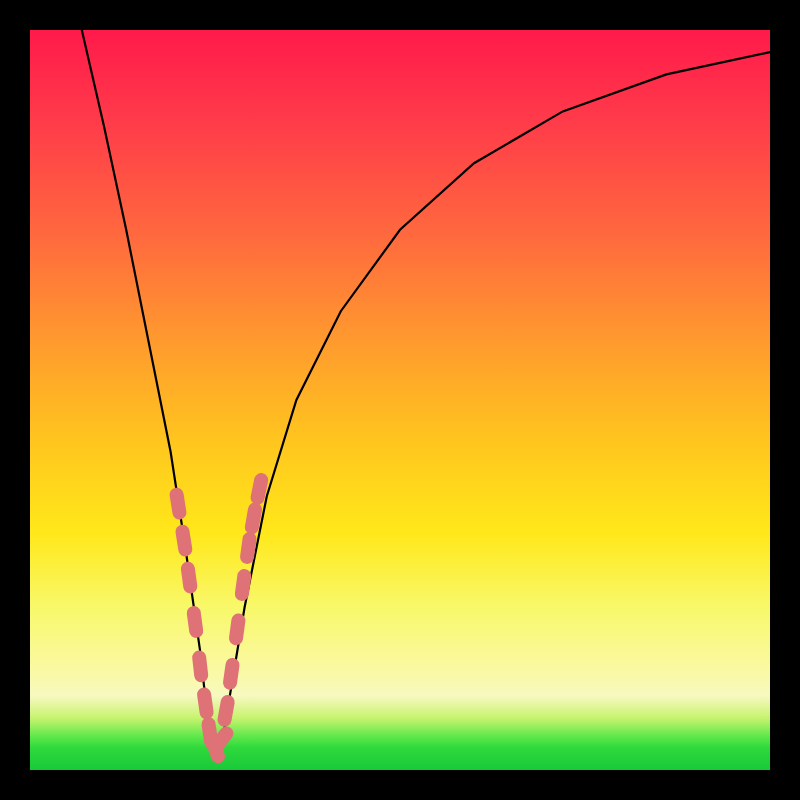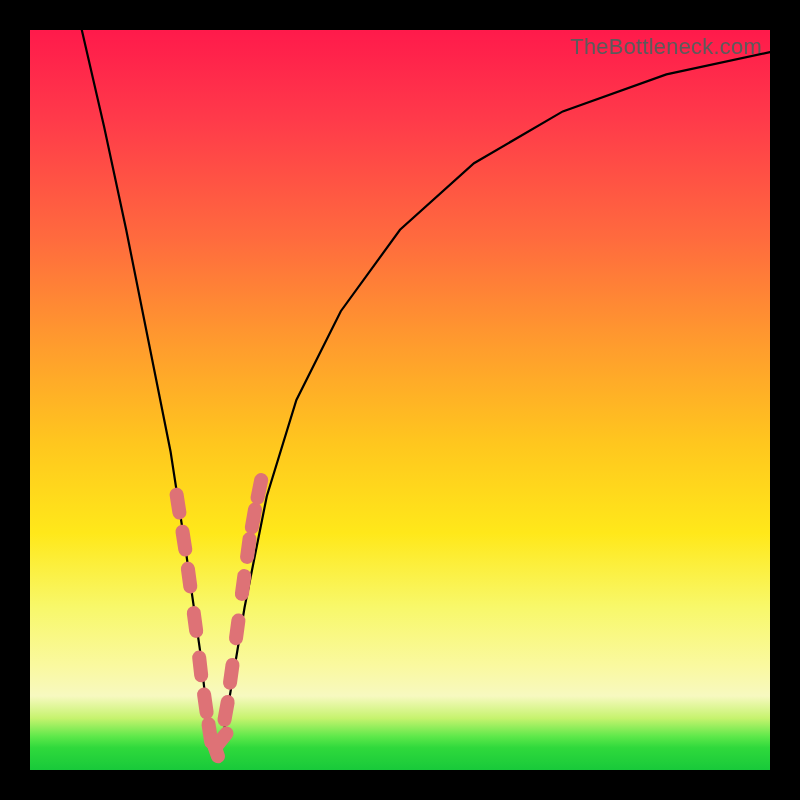--- a/index.html
+++ b/index.html
@@ -70,21 +70,20 @@
     stroke-width: 14;
     stroke-linecap: round;
   }
 </style>
 </head>
 <body>
 
 <div class="frame">
   <div class="plot-area">
 
-    <div class="watermark">TheBottleneck.com</div>
 
     <svg class="overlay" viewBox="0 0 740 740">
       <path id="curve-path" class="curve" d="M51.8 0.0 L74.0 96.2 L96.2 199.8 L118.4 310.8 L140.6 421.8 L155.4 518.0 L170.2 621.6 L177.6 688.2 L185.0 717.8 L192.4 710.4 L199.8 666.0 L214.6 577.2 L236.8 466.2 L266.4 370.0 L310.8 281.2 L370.0 199.8 L444.0 133.2 L532.8 81.4 L636.4 44.4 L740.0 22.2"></path>
       <g id="markers-group">
           <line x1="146.6" y1="464.7" x2="149.4" y2="482.5" class="marker"></line>
           <line x1="152.5" y1="501.7" x2="155.3" y2="519.5" class="marker"></line>
           <line x1="157.9" y1="538.7" x2="160.3" y2="556.5" class="marker"></line>
           <line x1="163.8" y1="583.1" x2="166.2" y2="600.9" class="marker"></line>
           <line x1="169.2" y1="627.5" x2="171.2" y2="645.3" class="marker"></line>
           <line x1="174.1" y1="664.5" x2="176.6" y2="682.3" class="marker"></line>

